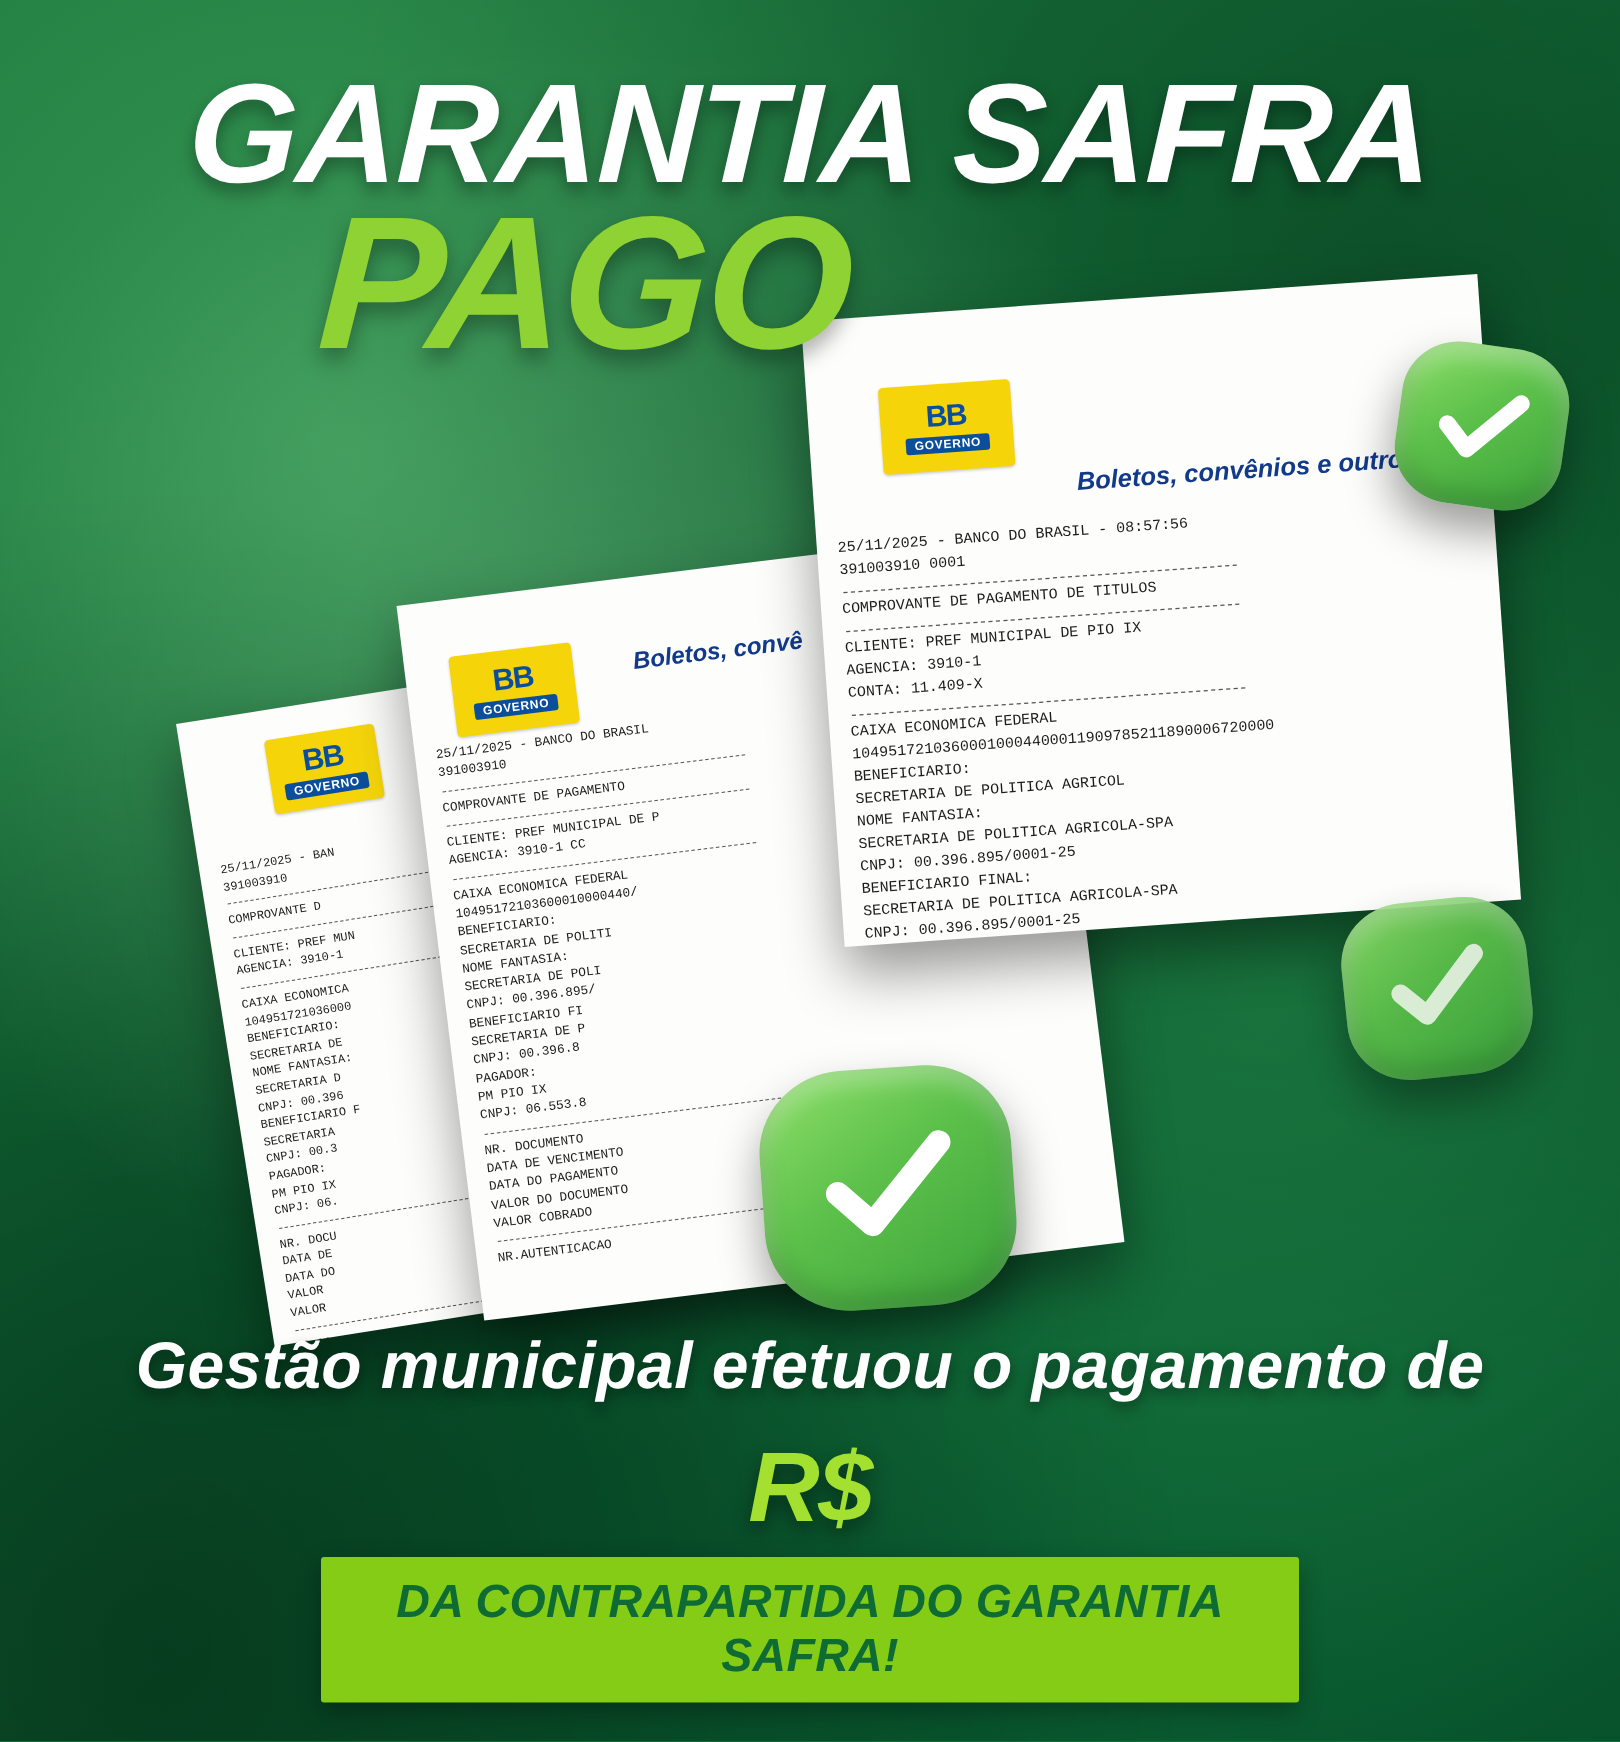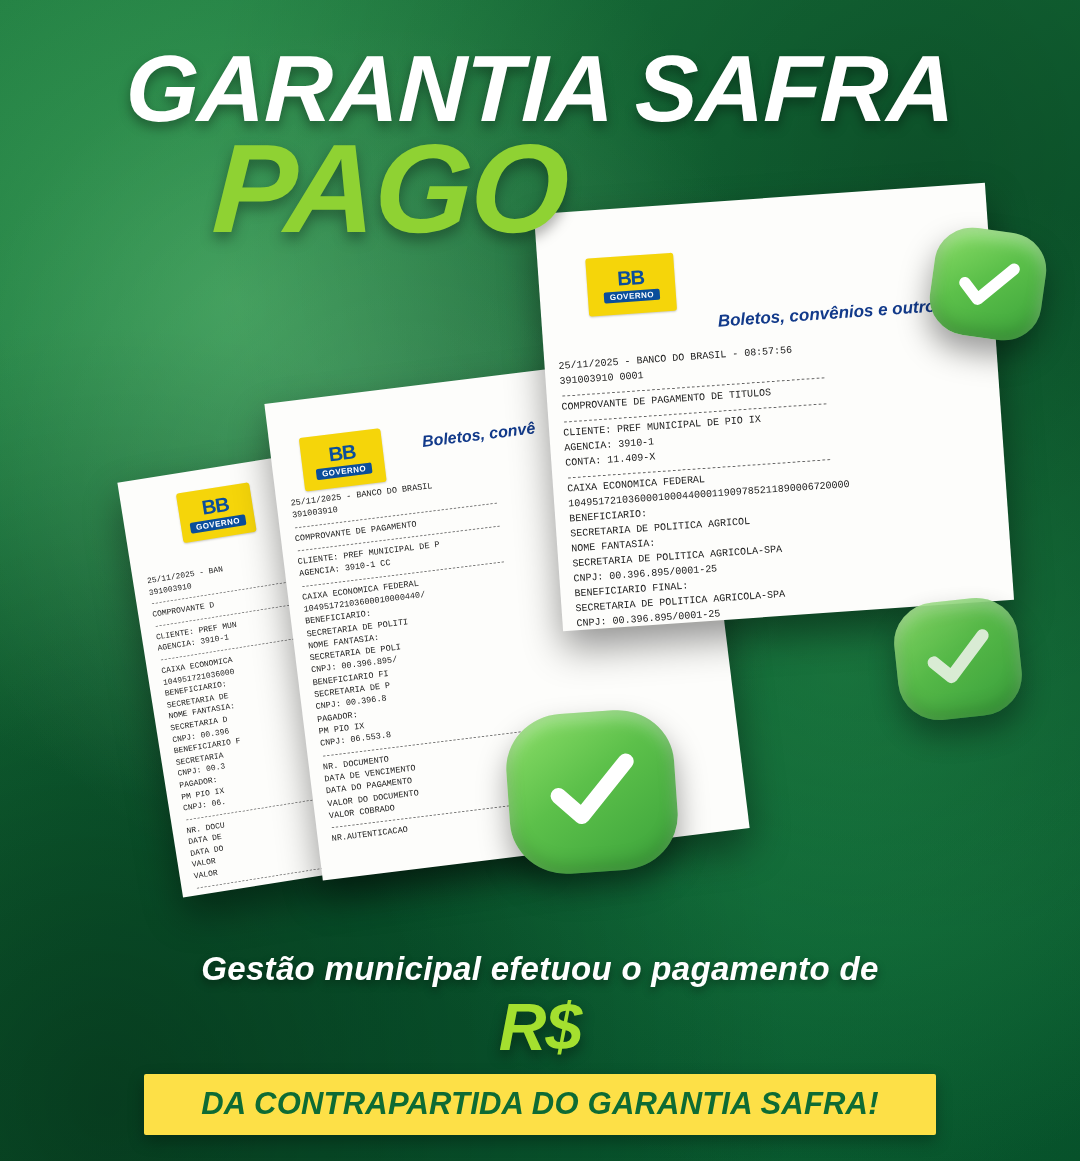--- a/index.html
+++ b/index.html
@@ -99,33 +99,33 @@
     display:flex;align-items:center;justify-content:center;
   }
   .check svg{width:62%;height:62%;}
   .c1{right:36px;top:230px;width:112px;height:108px;transform:rotate(8deg);}
   .c2{right:60px;top:600px;width:124px;height:118px;transform:rotate(-6deg);opacity:.92;}
   .c3{left:508px;top:712px;width:168px;height:160px;transform:rotate(-4deg);}
 
   
   .bottom{position:absolute;left:0;right:0;bottom:26px;text-align:center;z-index:7;}
   .b-line{
-    color:#fff;font-weight:bold;font-style:italic;font-size:33px;
+    color:#fff;font-weight:bold;font-style:italic;font-size:44px;
     letter-spacing:.3px;text-shadow:0 4px 9px rgba(0,0,0,.4);
-    margin-bottom:6px;
+    margin-bottom:22px;
   }
   .b-amount{
     font-weight:bold;font-style:italic;color:#a4e02f;
     font-size:104px;line-height:1;letter-spacing:-2px;
     text-shadow:0 6px 13px rgba(0,0,0,.42);
     display:flex;align-items:baseline;justify-content:center;gap:4px;
   }
   .b-amount .cur{font-size:66px;letter-spacing:-1px;}
   .b-banner{
-    margin:14px auto 0;width:792px;background:#fde047;
+    margin:14px auto 0;width:652px;background:#84cc16;
     padding:12px 0 13px;border-radius:2px;
     box-shadow:0 6px 16px rgba(0,0,0,.3);
   }
   .b-banner span{
     color:#0e6b34;font-weight:bold;font-style:italic;font-size:31px;letter-spacing:.2px;
   }
 </style>
 </head>
 <body>
 

